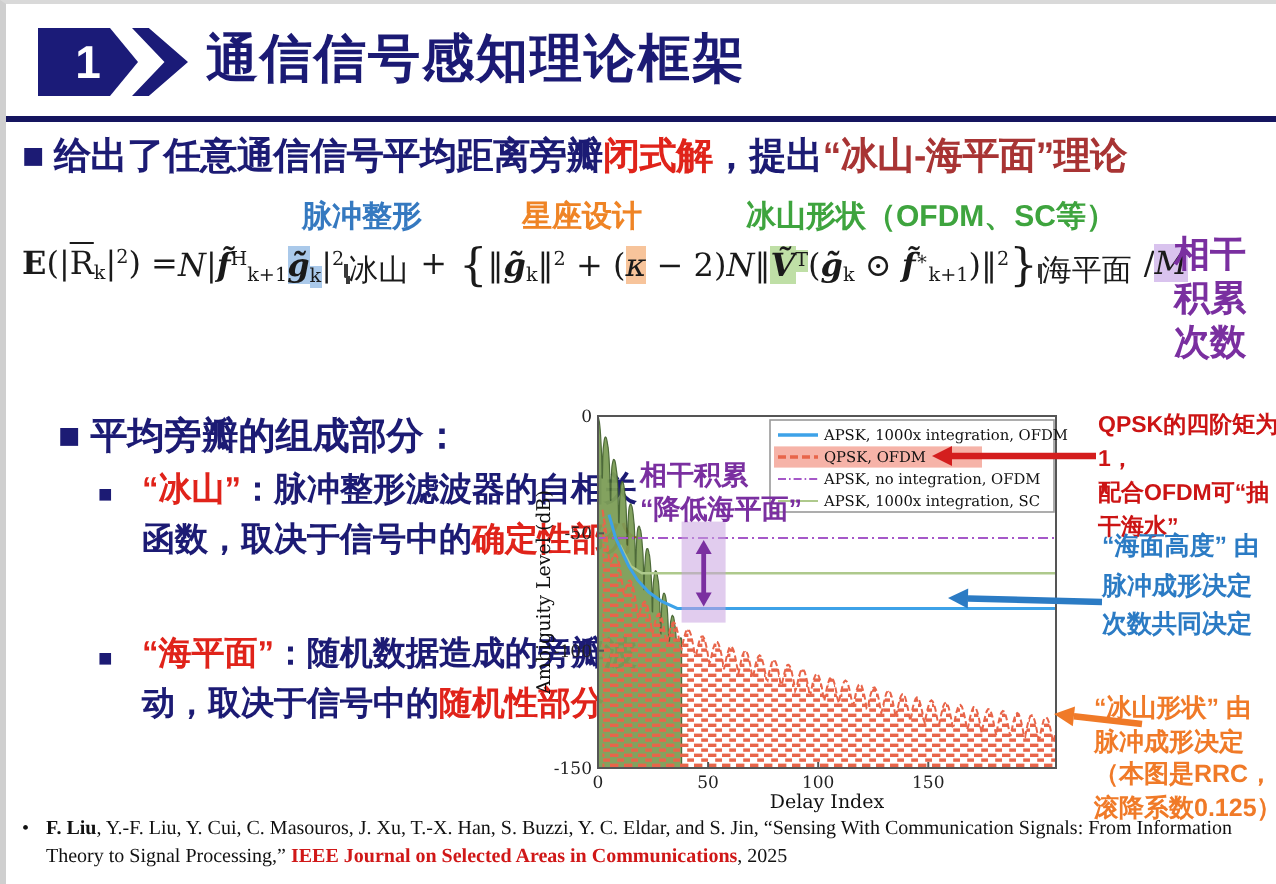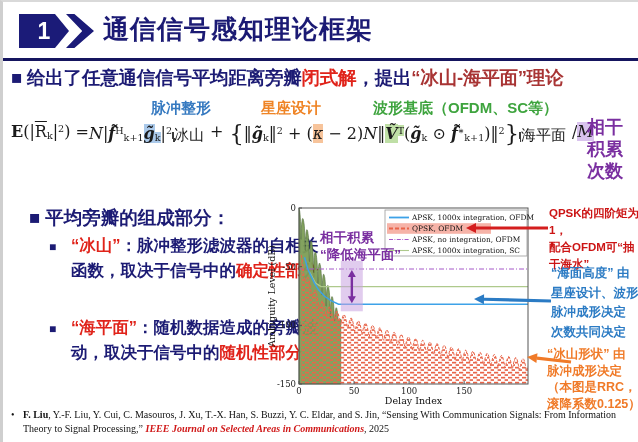--- a/index.html
+++ b/index.html
@@ -11,21 +11,21 @@
   .badge{left:16px;top:12px;width:50px;height:34px;background:#1b1b78;color:#fff;
          display:flex;align-items:center;justify-content:center;font-size:23px;font-weight:900;
          clip-path:polygon(0 0,72% 0,100% 50%,72% 100%,0 100%);}
   .chev{left:63px;top:12px;width:28px;height:34px;background:#1b1b78;
         clip-path:polygon(0 0,30% 0,100% 50%,30% 100%,0 100%,58% 50%);}
   .title{left:100px;top:10px;font-size:26px;font-weight:900;color:#1b1a74;letter-spacing:1px;}
   .divider{left:0;top:56px;width:638px;height:3px;background:#15155f;}
   .red{color:#e0231a;}
   .dkred{color:#a83434;}
   .b{font-weight:900;}
-  .redit{color:#d01818;font-style:italic;font-weight:700;}
+  .redit{color:#d01818;font-weight:700;}
   
   .bullet1{left:8px;top:62px;width:628px;font-size:18.5px;font-weight:900;color:#1c1b74;line-height:27px;letter-spacing:-0.2px;}
   .mk{margin-right:5px;}
   
   .flabel{top:97px;font-size:15px;font-weight:900;}
   .lab-pulse{left:148px;color:#3579c0;}
   .lab-const{left:258px;color:#ef8425;}
   .lab-wave{left:370px;color:#3ea43e;}
   
   .formula{left:8px;top:120px;display:flex;align-items:flex-start;
@@ -80,21 +80,21 @@
   <div class="abs chev"></div>
   <div class="abs title">通信信号感知理论框架</div>
   <div class="abs divider"></div>
 
   <div class="abs flabel lab-pulse">脉冲整形</div>
 
   <div class="abs bullet1">
     <span class="mk">■</span><span><span>给出了任意通信信号平均距离旁瓣</span><span class="red">闭式解</span><span>，提出</span><span class="dkred">“冰山-海平面”理论</span></span>
   </div>
   <div class="abs flabel lab-const">星座设计</div>
-  <div class="abs flabel lab-wave">波形基底（OFDM、SC等）</div>
+  <div class="abs flabel lab-wave">冰山形状（OFDM、SC等）</div>
 
   <div class="abs formula">
     <span><span class="bb">E</span><span>(|</span><span class="ov">R</span><span class="sub">k</span><span>|</span><span class="sup">2</span><span>) = </span></span>
     <span class="stack">
       <span><span class="it">N</span><span>|</span><span class="bi">f̃</span><span class="sup">H</span><span class="sub">k+1</span><span class="bi hb">g̃</span><span class="sub hb">k</span><span>|</span><span class="sup">2</span></span>
       <span class="brace"></span>
       <span class="blabel">冰山</span>
     </span>
     <span class="op">+</span>
     <span class="stack">
@@ -172,21 +172,20 @@
       <div>相干积累</div>
       <div>“降低海平面”</div>
     </div>
   <div class="abs ann ann-red">
       <div><span>QPSK的四阶矩为1，</span></div>
       <div><span>配合OFDM可</span><span class="b">“抽</span></div>
       <div><span class="b">干海水”</span></div>
     </div>
   <div class="abs ann ann-blue">
       <div><span class="b">“海面高度”</span><span> 由</span></div>
-      <div><span>星座设计、波形</span></div>
       <div><span>脉冲成形决定</span></div>
       <div><span>次数共同决定</span></div>
     </div>
   <div class="abs ann ann-orange">
       <div><span class="b">“冰山形状”</span><span> 由</span></div>
       <div><span>脉冲成形决定</span></div>
       <div><span>（本图是RRC，</span></div>
       <div><span>滚降系数0.125）</span></div>
     </div>
   <svg id="arrows-svg" class="abs arrows" viewBox="0 0 638 442">

